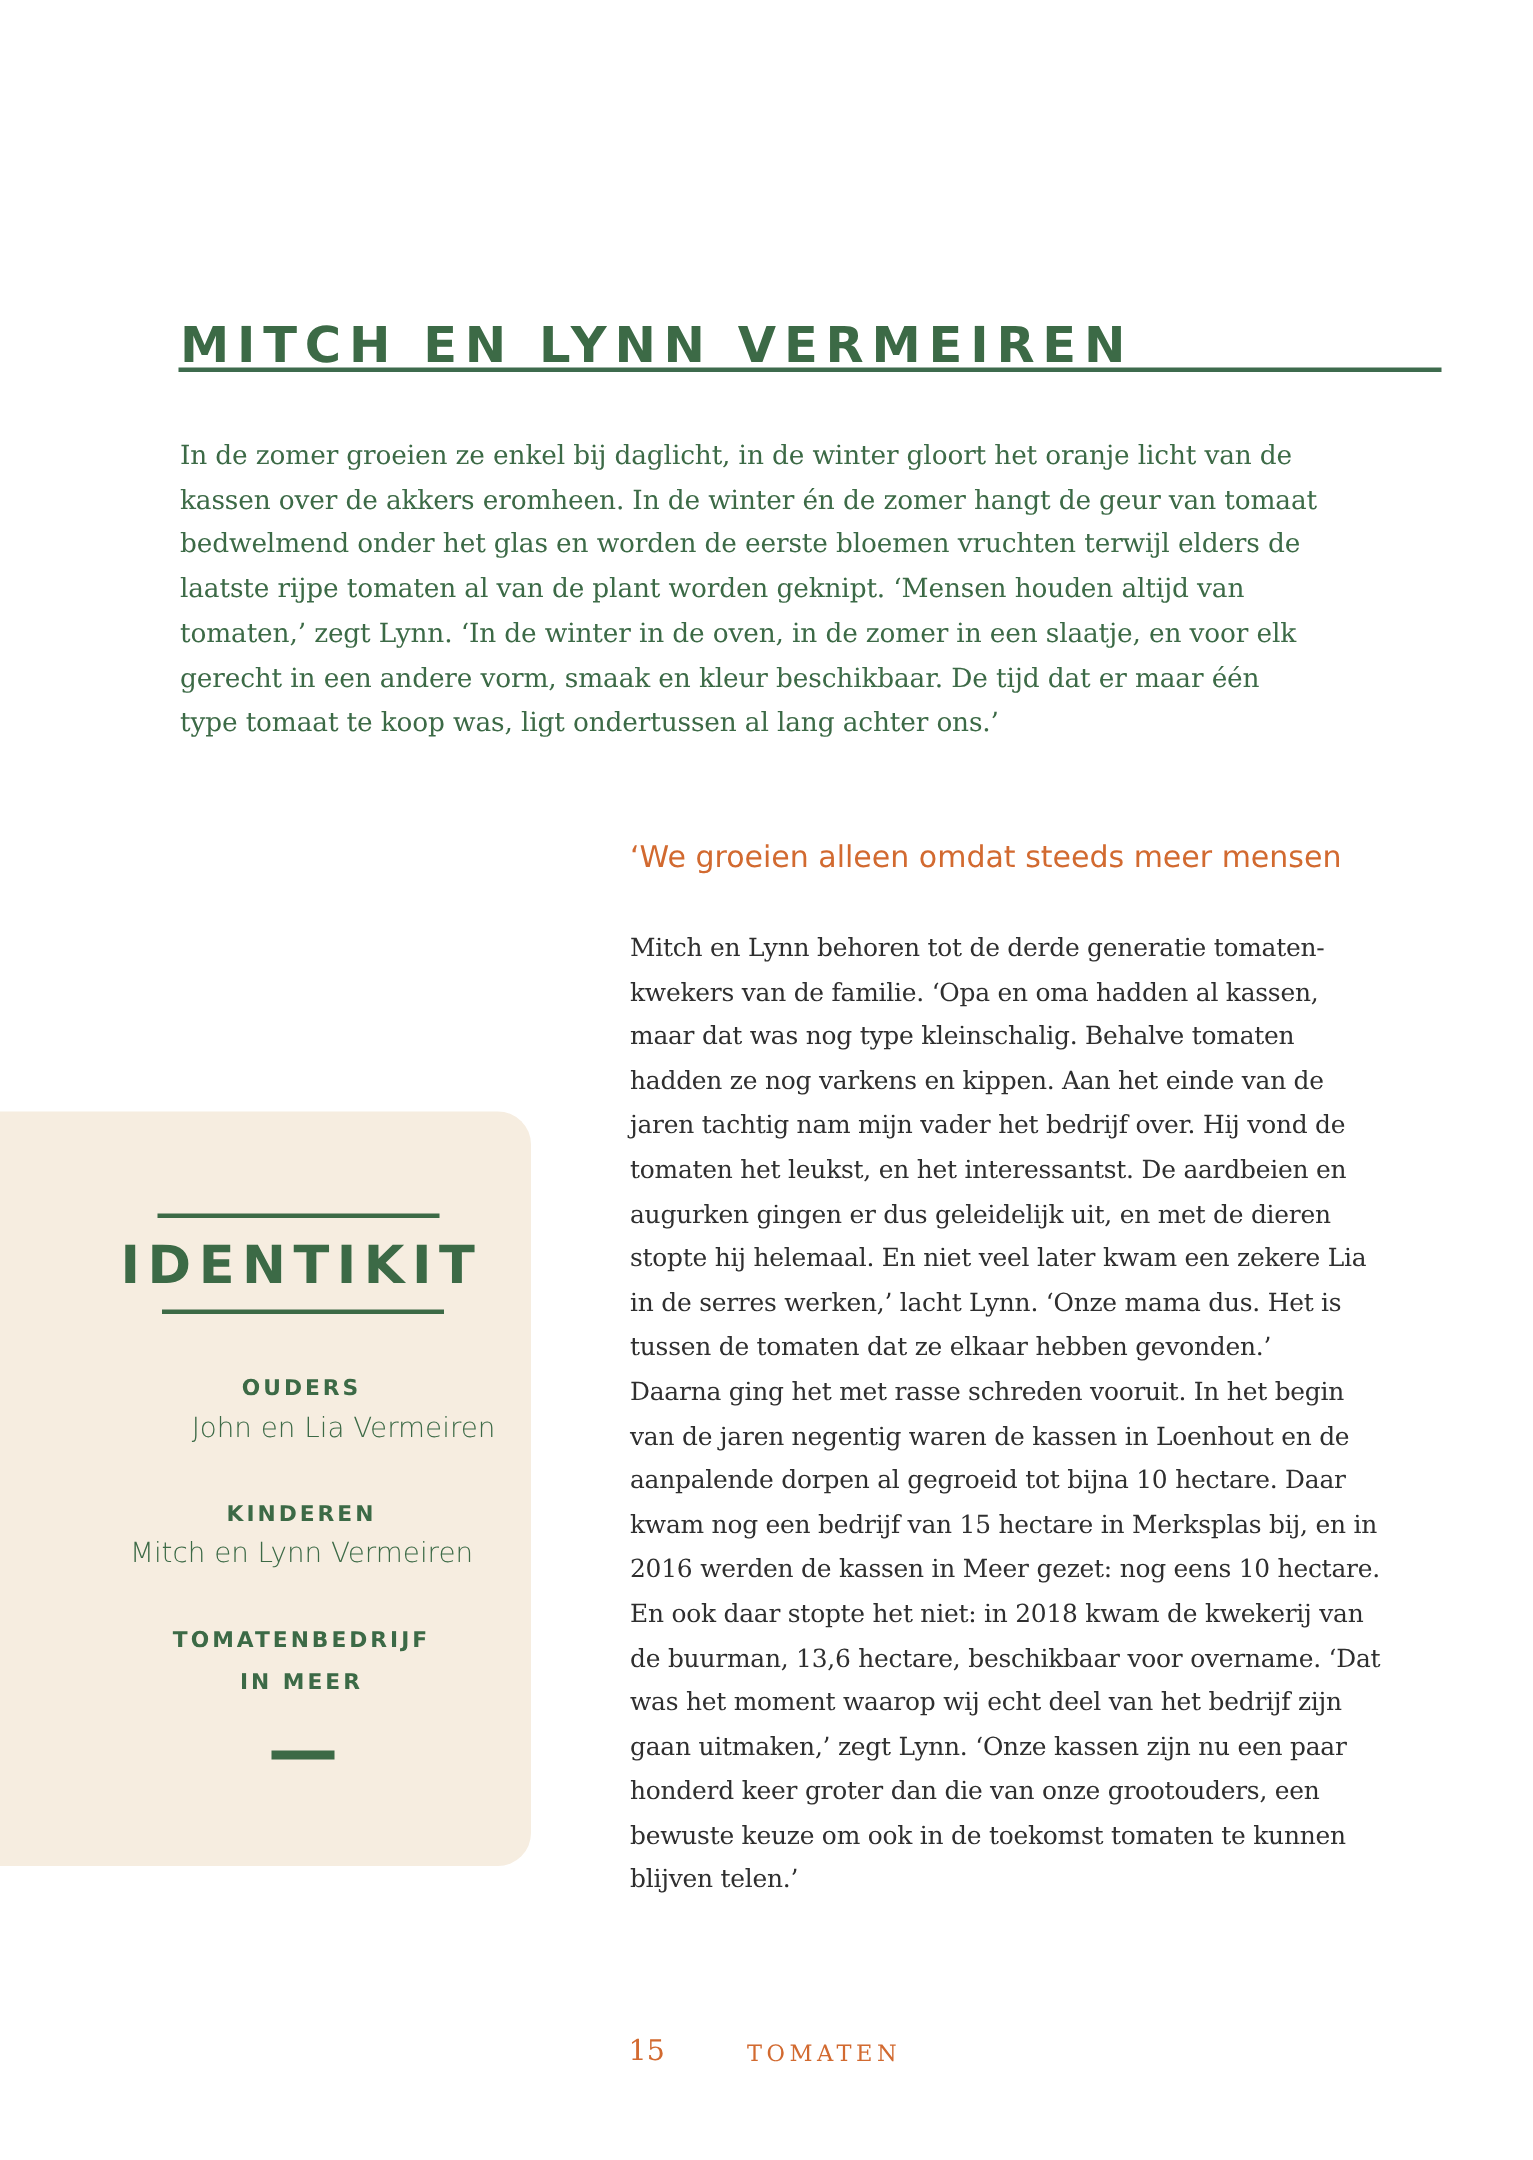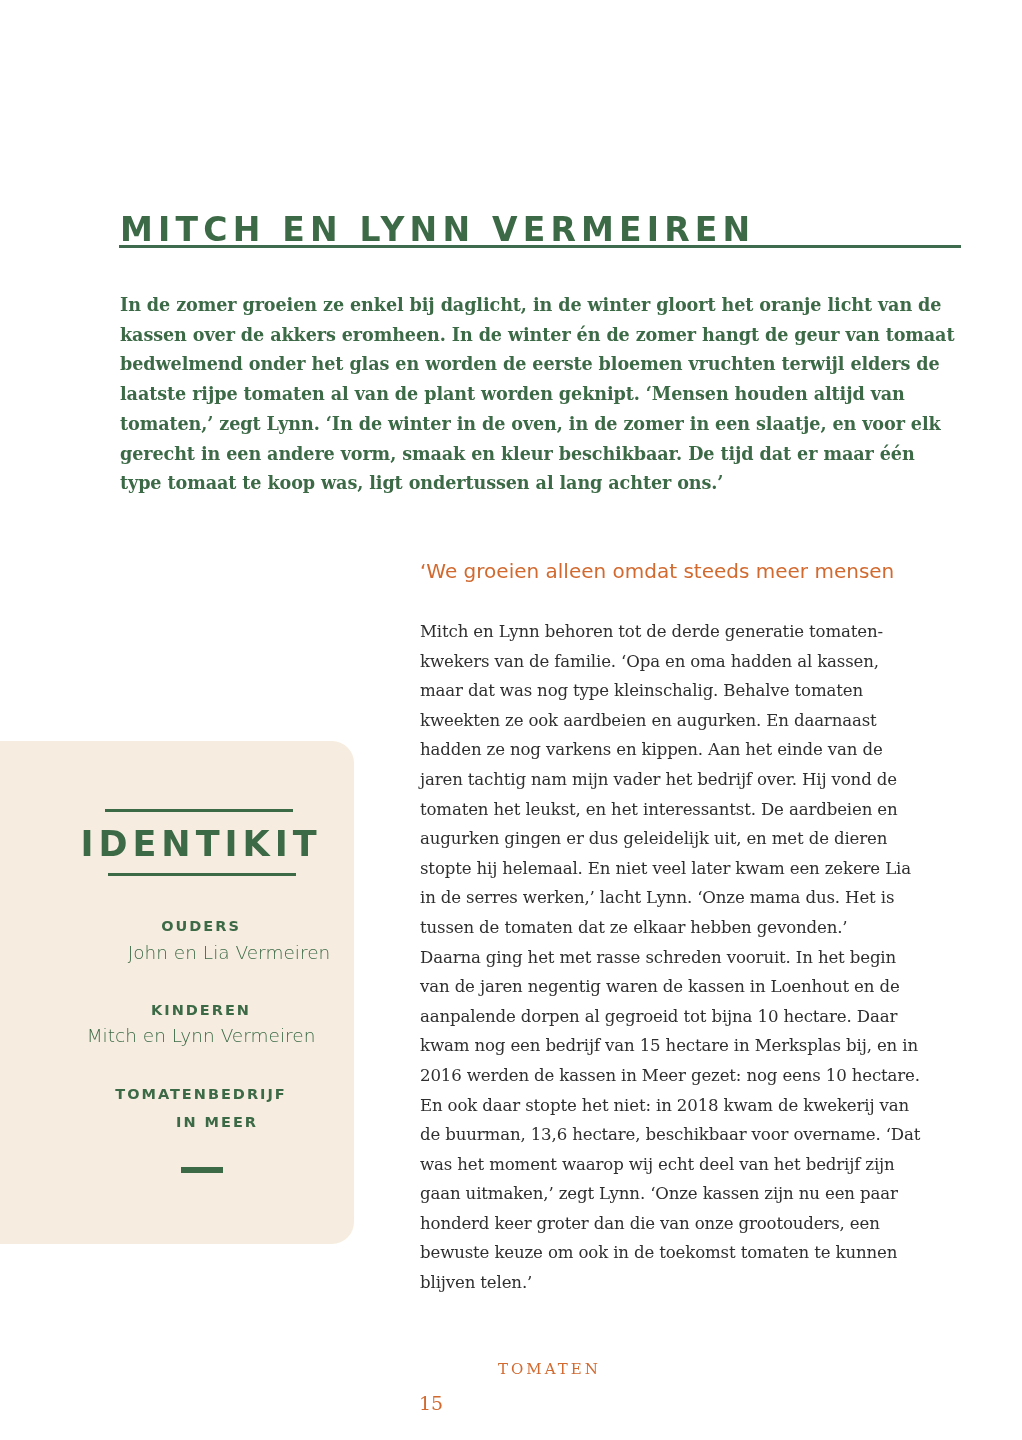--- a/index.html
+++ b/index.html
@@ -12,21 +12,21 @@
     font-family: "DejaVu Sans", sans-serif; font-weight: bold;
     font-size: 33px; letter-spacing: 5.2px; color: #3c6a46;
     white-space: nowrap; line-height: 44px;
   }
   .title-rule {
     position: absolute; left: 119px; top: 245px; width: 842px; height: 3px; background: #3e6b4d;
   }
   .intro {
     position: absolute; left: 120px; top: 290px; width: 860px;
     font-family: "DejaVu Serif", serif; font-size: 17.6px; line-height: 29.7px;
-    color: #3c6a46; letter-spacing: -0.1px; font-weight: bold;
+    color: #3c6a46; letter-spacing: -0.1px;
   }
   .intro .line { display: block; white-space: nowrap; }
   .idbox {
     position: absolute; left: 0; top: 741px; width: 354px; height: 503px;
     background: #f6ede0; border-radius: 0 22px 22px 0;
   }
   .id-rule { position: absolute; height: 3px; background: #3c6a46; }
   .id-title {
     position: absolute; left: 0; width: 402px; top: 822px; text-align: center;
     font-family: "DejaVu Sans", sans-serif; font-weight: bold; font-size: 35px;
@@ -50,21 +50,21 @@
   }
   .subhead .line { display: block; white-space: nowrap; }
   .body-text {
     position: absolute; left: 420px; top: 617px; width: 560px;
     font-family: "DejaVu Serif", serif; font-size: 16.6px; line-height: 29.6px;
     color: #2f2f2f; letter-spacing: -0.15px;
   }
   .body-text .line { display: block; white-space: nowrap; }
   .folio-num {
     position: absolute; left: 419px; top: 1356px;
-    font-family: "DejaVu Serif", serif; font-size: 19px; color: #d26a30; margin-top: 36px;
+    font-family: "DejaVu Serif", serif; font-size: 19px; color: #d26a30;
   }
   .folio-title {
     position: absolute; left: 498px; top: 1360px;
     font-family: "DejaVu Serif", serif; font-size: 15px; letter-spacing: 3px; color: #d26a30;
   }
 </style>
 </head>
 <body>
 
 <h1 class="title">MITCH EN LYNN VERMEIREN</h1>
@@ -85,33 +85,32 @@
 <div class="id-title">IDENTIKIT</div>
 <div class="id-rule" style="left:108px; top:873px; width:188px;"></div>
 
 <div class="id-label" style="top:912px;">OUDERS</div>
 <div class="id-value" style="top:939px;padding-left:28px;">John en Lia Vermeiren</div>
 
 <div class="id-label" style="top:996px;">KINDEREN</div>
 <div class="id-value" style="top:1022px;">Mitch en Lynn Vermeiren</div>
 
 <div class="id-label" style="top:1080px;">TOMATENBEDRIJF</div>
-<div class="id-label" style="top:1108px;margin-left:16px;">IN MEER</div>
+<div class="id-label" style="top:1108px;">IN MEER</div>
 
 <div class="id-dash"></div>
 
 <div class="subhead">
   <span class="line">‘We groeien alleen omdat steeds meer mensen</span>
 </div>
 
 <div class="body-text">
   <span class="line">Mitch en Lynn behoren tot de derde generatie tomaten-</span>
   <span class="line">kwekers van de familie. ‘Opa en oma hadden al kassen,</span>
   <span class="line">maar dat was nog type kleinschalig. Behalve tomaten</span>
-  <span class="line">kweekten ze ook aardbeien en augurken. En daarnaast</span>
   <span class="line">hadden ze nog varkens en kippen. Aan het einde van de</span>
   <span class="line">jaren tachtig nam mijn vader het bedrijf over. Hij vond de</span>
   <span class="line">tomaten het leukst, en het interessantst. De aardbeien en</span>
   <span class="line">augurken gingen er dus geleidelijk uit, en met de dieren</span>
   <span class="line">stopte hij helemaal. En niet veel later kwam een zekere Lia</span>
   <span class="line">in de serres werken,’ lacht Lynn. ‘Onze mama dus. Het is</span>
   <span class="line">tussen de tomaten dat ze elkaar hebben gevonden.’</span>
   <span class="line">Daarna ging het met rasse schreden vooruit. In het begin</span>
   <span class="line">van de jaren negentig waren de kassen in Loenhout en de</span>
   <span class="line">aanpalende dorpen al gegroeid tot bijna 10 hectare. Daar</span>

